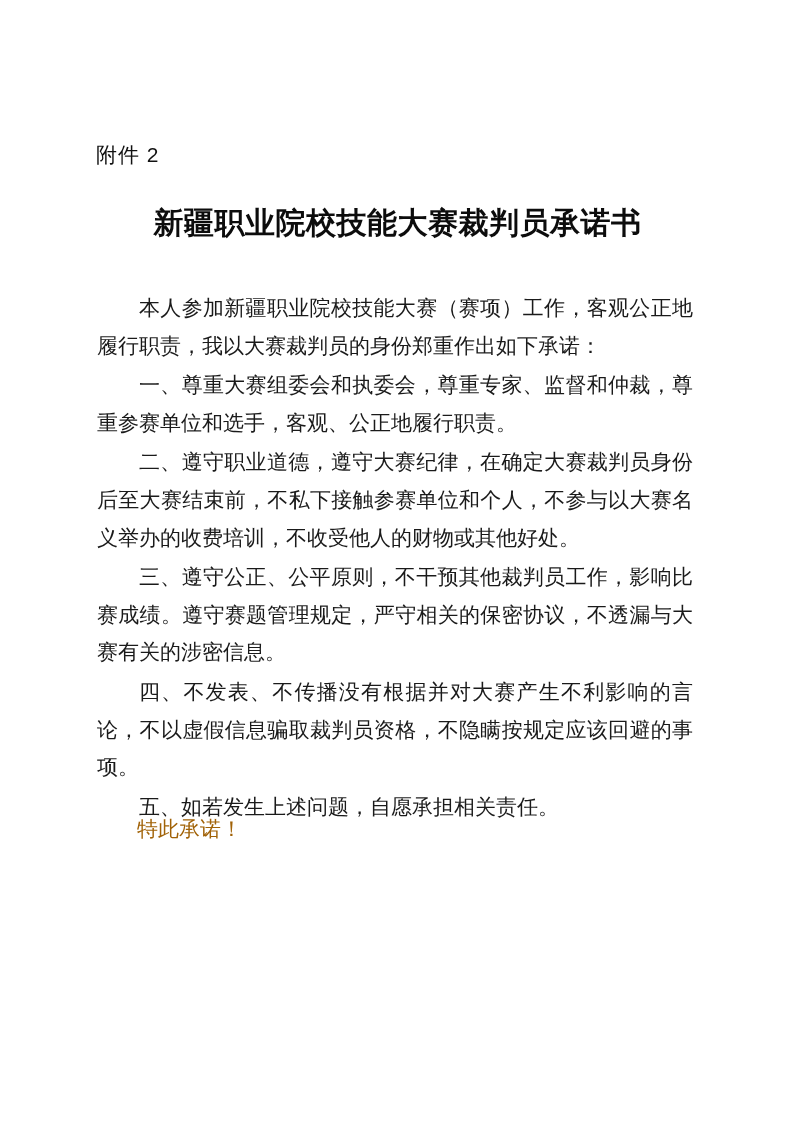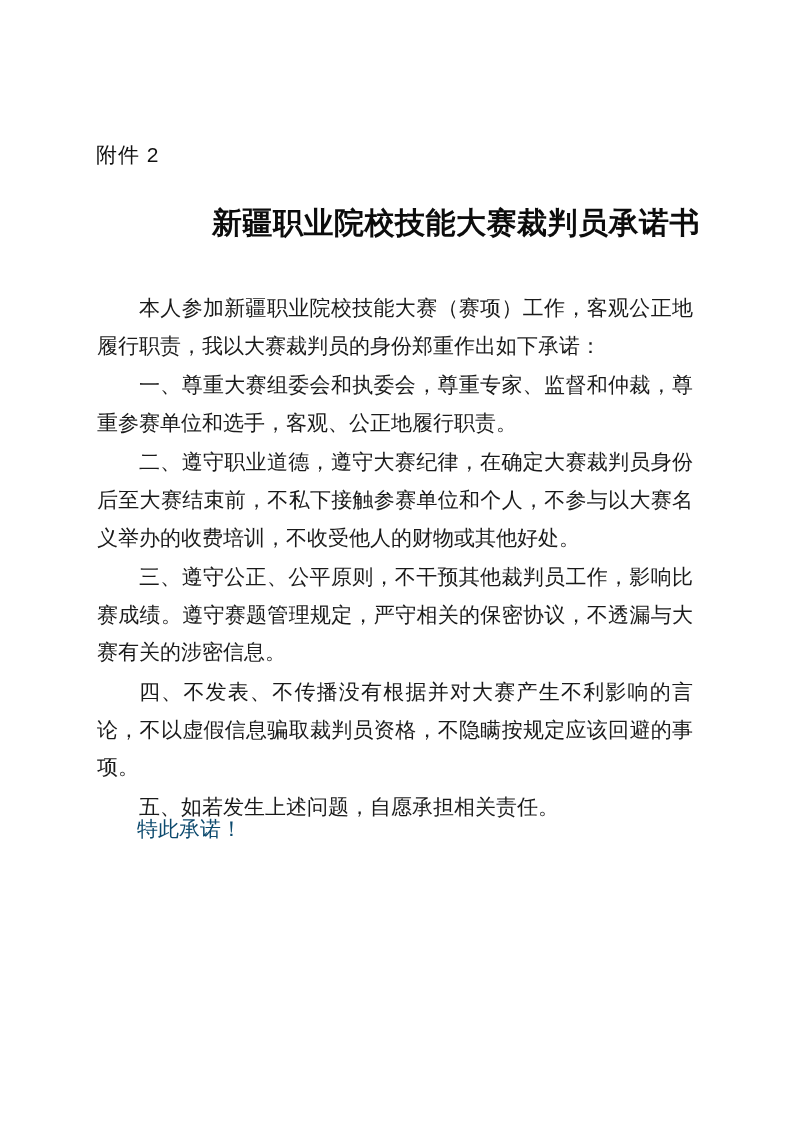--- a/index.html
+++ b/index.html
@@ -24,21 +24,21 @@
     font-family: "Liberation Sans", "DejaVu Sans", sans-serif;
     letter-spacing: 1px;
     color: #111;
   }
   .doc-title {
     position: absolute;
     left: 95px;
     top: 203px;
     width: 605px;
     margin: 0;
-    text-align: right;
+    text-align: center;
     font-size: 30px;
     font-weight: bold;
     letter-spacing: 0.5px;
     white-space: nowrap;
     color: #0c0c0c;
   }
   .doc-body {
     position: absolute;
     left: 95px;
     top: 288px;
@@ -54,21 +54,21 @@
   }
   .closing-line {
     position: absolute;
     left: 95px;
     top: 811px;
     width: 600px;
     margin: 0;
     font-size: 21px;
     line-height: 37.6px;
     text-indent: 2em;
-    color: #0c4a6e;
+    color: #a16207;
   }
   .signature-block {
     position: absolute;
     left: 413px;
     top: 886px;
     font-size: 21px;
     line-height: 38px;
     color: #1a1a1a;
   }
   .signature-block p {

